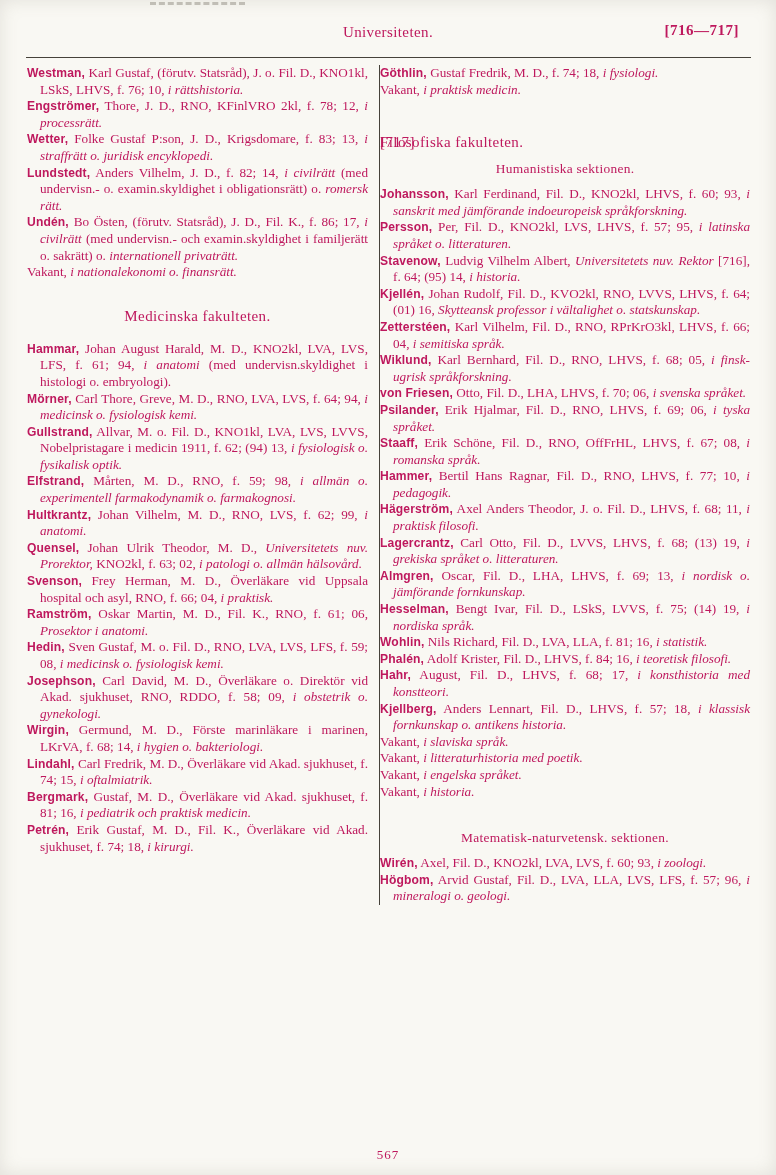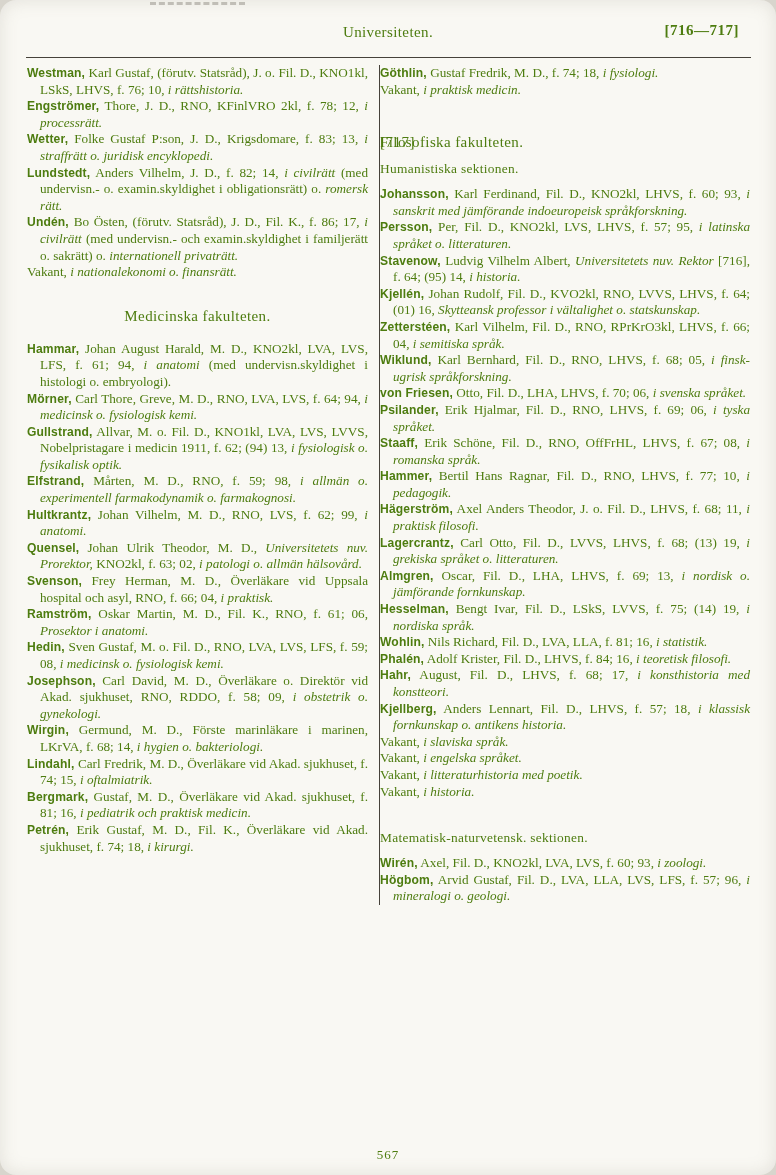--- a/index.html
+++ b/index.html
@@ -6,24 +6,23 @@
   body {
     background:#d8d5cd;
     font-family:"Liberation Serif", serif;
     -webkit-font-smoothing:antialiased;
   }
   .page {
     position:relative;
     width:776px; height:1175px;
     margin:0 auto;
     background:#f9f8f3;
-    color:#4d7c0f;
+    color:#be185d;
     overflow:hidden;
     box-shadow:inset 0 0 18px rgba(120,115,100,0.18);
-    border-radius:16px;
   }
   .scan-artifact {
     position:absolute; top:2px; left:150px; width:95px;
     border-top:3px dashed #9a968c; opacity:.55;
   }
   .page-header {
     position:relative;
     padding-top:24px; height:30px;
     margin:0 27px 0 27px;
   }
@@ -68,21 +67,21 @@
     position:relative;
     margin:36px 0 4px; padding:0;
     text-align:left; font-size:15px; font-weight:400; letter-spacing:.4px;
   }
   .page-marker {
     position:absolute; left:0; top:0;
     font-size:15px; letter-spacing:.5px;
   }
   .section-subheading {
     margin:10px 0 9px; padding:0;
-    font-size:13.4px; font-weight:400; letter-spacing:.3px;
+    text-align:center; font-size:13.4px; font-weight:400; letter-spacing:.3px;
   }
   .section-subheading.spaced { margin-top:30px; }
 
   .page-footer {
     position:absolute; left:0; right:0; bottom:12px;
     text-align:center; font-size:13px; letter-spacing:1px;
   }
 </style>
 </head>
 <body>
@@ -138,22 +137,22 @@
         <p class="entry"><span class="seg-bold">Hammer,</span><span class="seg-plain"> Bertil Hans Ragnar, Fil. D., RNO, LHVS, f. 77; 10, </span><span class="seg-italic">i pedagogik.</span></p>
         <p class="entry"><span class="seg-bold">Hägerström,</span><span class="seg-plain"> Axel Anders Theodor, J. o. Fil. D., LHVS, f. 68; 11, </span><span class="seg-italic">i praktisk filosofi.</span></p>
         <p class="entry"><span class="seg-bold">Lagercrantz,</span><span class="seg-plain"> Carl Otto, Fil. D., LVVS, LHVS, f. 68; (13) 19, </span><span class="seg-italic">i grekiska språket o. litteraturen.</span></p>
         <p class="entry"><span class="seg-bold">Almgren,</span><span class="seg-plain"> Oscar, Fil. D., LHA, LHVS, f. 69; 13, </span><span class="seg-italic">i nordisk o. jämförande fornkunskap.</span></p>
         <p class="entry"><span class="seg-bold">Hesselman,</span><span class="seg-plain"> Bengt Ivar, Fil. D., LSkS, LVVS, f. 75; (14) 19, </span><span class="seg-italic">i nordiska språk.</span></p>
         <p class="entry"><span class="seg-bold">Wohlin,</span><span class="seg-plain"> Nils Richard, Fil. D., LVA, LLA, f. 81; 16, </span><span class="seg-italic">i statistik.</span></p>
         <p class="entry"><span class="seg-bold">Phalén,</span><span class="seg-plain"> Adolf Krister, Fil. D., LHVS, f. 84; 16, </span><span class="seg-italic">i teoretisk filosofi.</span></p>
         <p class="entry"><span class="seg-bold">Hahr,</span><span class="seg-plain"> August, Fil. D., LHVS, f. 68; 17, </span><span class="seg-italic">i konsthistoria med konstteori.</span></p>
         <p class="entry"><span class="seg-bold">Kjellberg,</span><span class="seg-plain"> Anders Lennart, Fil. D., LHVS, f. 57; 18, </span><span class="seg-italic">i klassisk fornkunskap o. antikens historia.</span></p>
         <p class="entry"><span class="seg-plain">Vakant, </span><span class="seg-italic">i slaviska språk.</span></p>
+        <p class="entry"><span class="seg-plain">Vakant, </span><span class="seg-italic">i litteraturhistoria med poetik.</span></p>
         <p class="entry"><span class="seg-plain">Vakant, </span><span class="seg-italic">i engelska språket.</span></p>
-        <p class="entry"><span class="seg-plain">Vakant, </span><span class="seg-italic">i litteraturhistoria med poetik.</span></p>
         <p class="entry"><span class="seg-plain">Vakant, </span><span class="seg-italic">i historia.</span></p>
         <h4 class="section-subheading spaced">Matematisk-naturvetensk. sektionen.</h4>
         <p class="entry"><span class="seg-bold">Wirén,</span><span class="seg-plain"> Axel, Fil. D., KNO2kl, LVA, LVS, f. 60; 93, </span><span class="seg-italic">i zoologi.</span></p>
         <p class="entry"><span class="seg-bold">Högbom,</span><span class="seg-plain"> Arvid Gustaf, Fil. D., LVA, LLA, LVS, LFS, f. 57; 96, </span><span class="seg-italic">i mineralogi o. geologi.</span></p>
       </div>
   </div>
 
   <div class="page-footer">567</div>
 </div>
 

